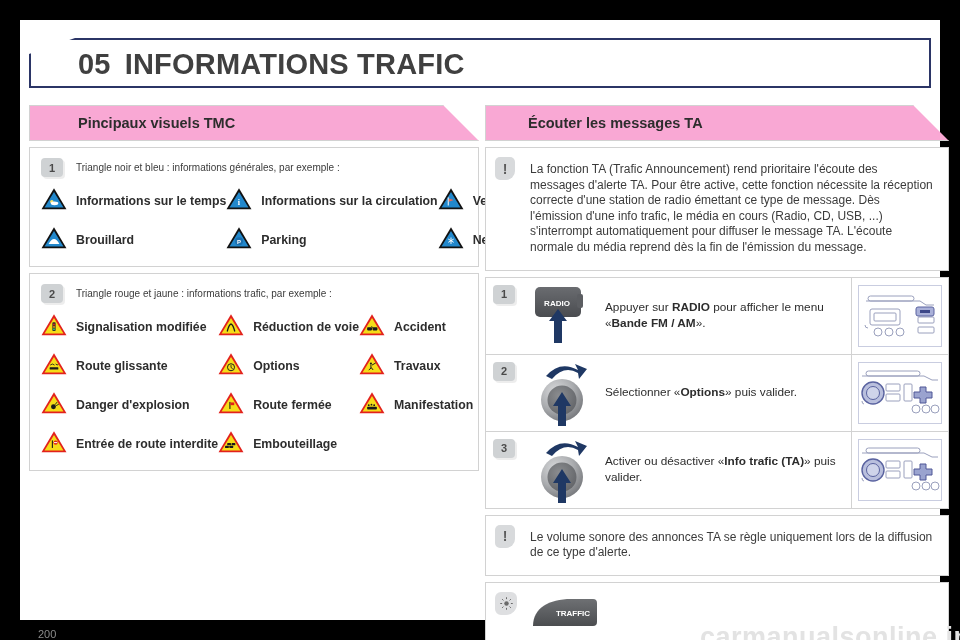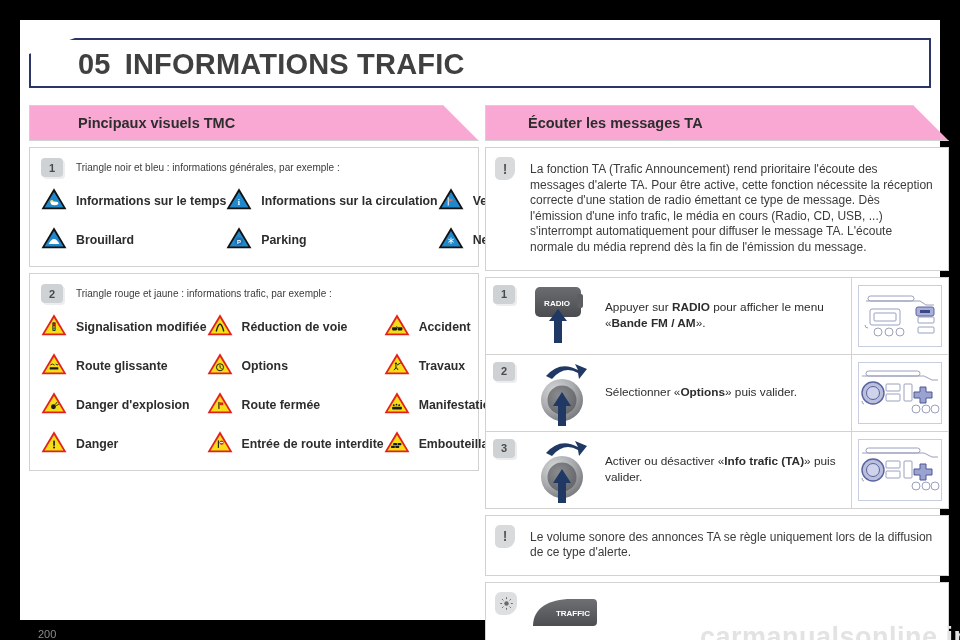--- a/index.html
+++ b/index.html
@@ -281,29 +281,20 @@
                 <path d="M24 2 L47 41 L1 41 Z" fill="#e2211c"></path>
                 <path d="M24 9 L41.5 37.5 L6.5 37.5 Z" fill="#f5dd18"></path>
                 <g fill="#1a1a1a">
                   <circle cx="18" cy="26" r="1.7"></circle>
                   <circle cx="23" cy="25" r="1.7"></circle>
                   <circle cx="28" cy="26" r="1.7"></circle>
                   <rect x="15" y="29" width="18" height="5" rx="1.4"></rect>
                 </g>
               </svg></span>
             <span class="lbl">Manifestation</span>
-          </div>
-          <div class="icon-item">
-            <span><svg class="tri" viewBox="0 0 48 44">
-                <path d="M24 2 L47 41 L1 41 Z" fill="#e2211c"></path>
-                <path d="M24 9 L41.5 37.5 L6.5 37.5 Z" fill="#f5dd18"></path>
-                <rect x="22.6" y="19" width="3" height="10" rx="1" fill="#1a1a1a"></rect>
-                <circle cx="24.1" cy="32" r="1.9" fill="#1a1a1a"></circle>
-              </svg></span>
-            <span class="lbl">Danger</span>
           </div>
           <div class="icon-item">
             <span><svg class="tri" viewBox="0 0 48 44">
                 <path d="M24 2 L47 41 L1 41 Z" fill="#e2211c"></path>
                 <path d="M24 9 L41.5 37.5 L6.5 37.5 Z" fill="#f5dd18"></path>
                 <rect x="20" y="19" width="2" height="14" fill="#1a1a1a"></rect>
                 <circle cx="27" cy="23" r="4" fill="#e2211c"></circle>
                 <rect x="24" y="22.2" width="6" height="1.8" fill="#fff"></rect>
               </svg></span>
             <span class="lbl">Entrée de route interdite</span>

